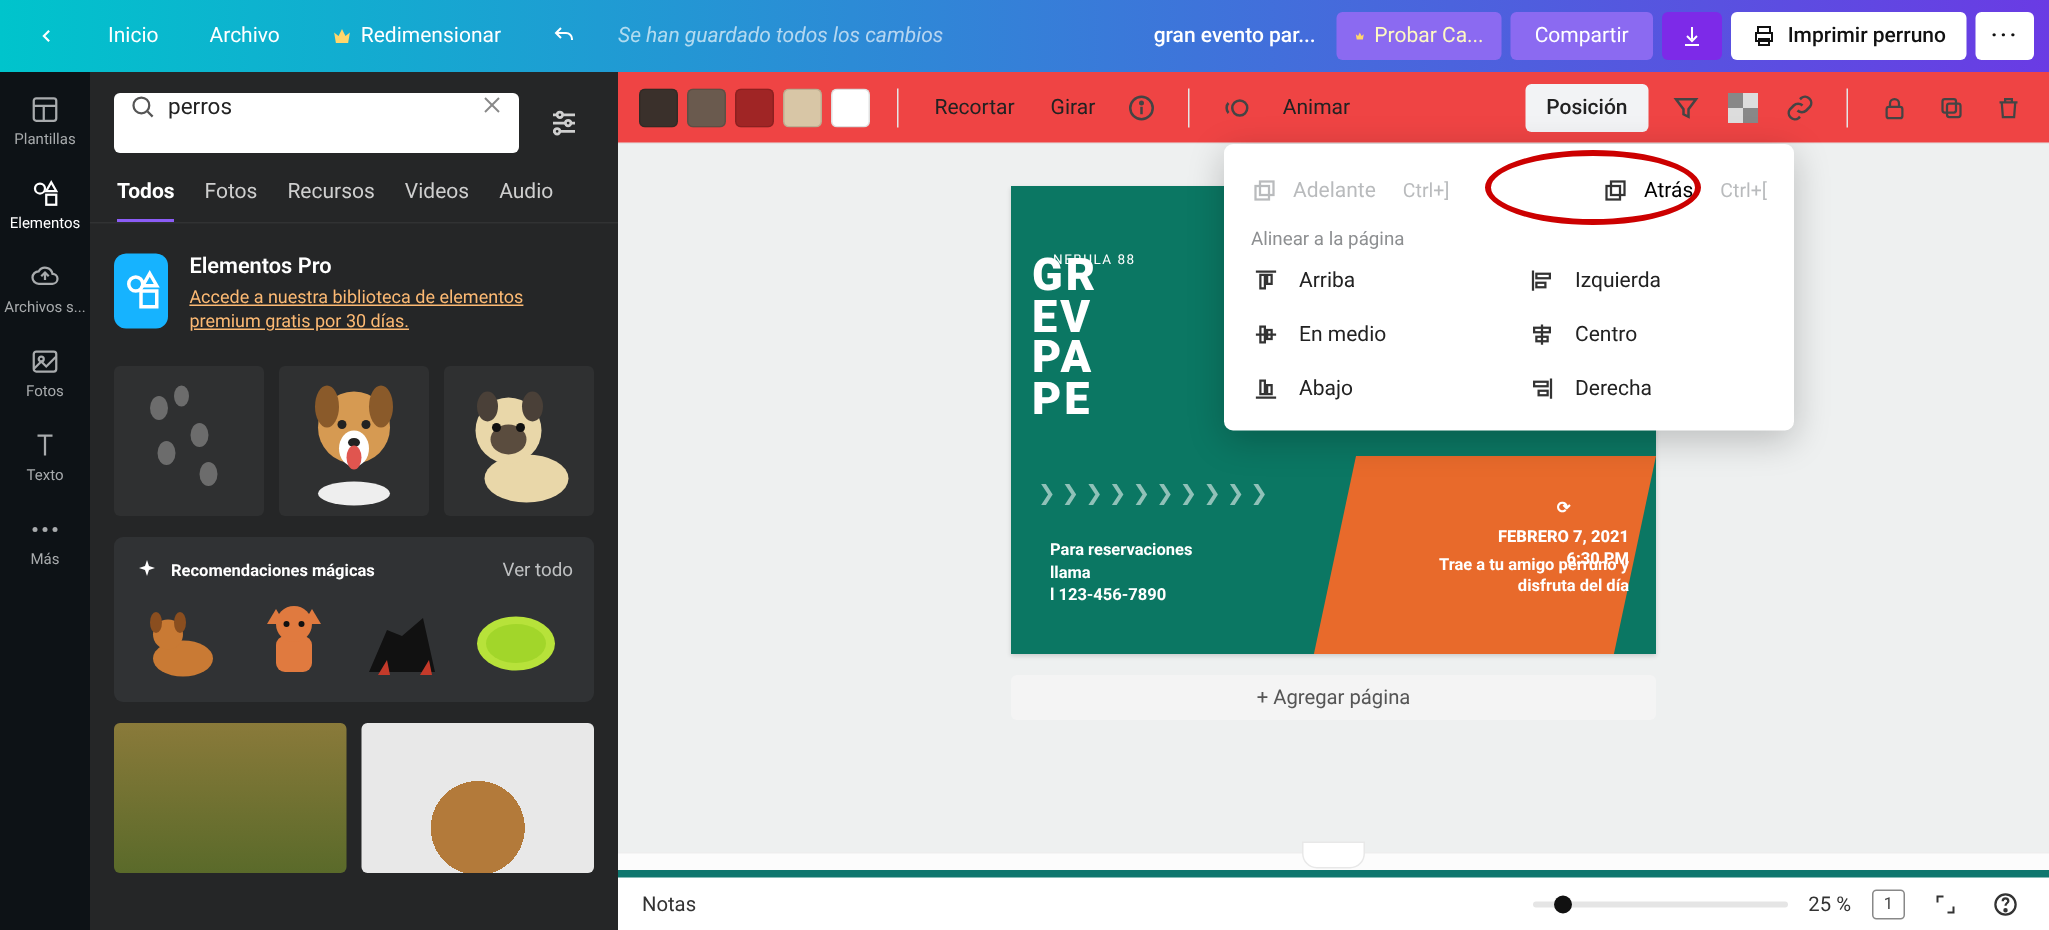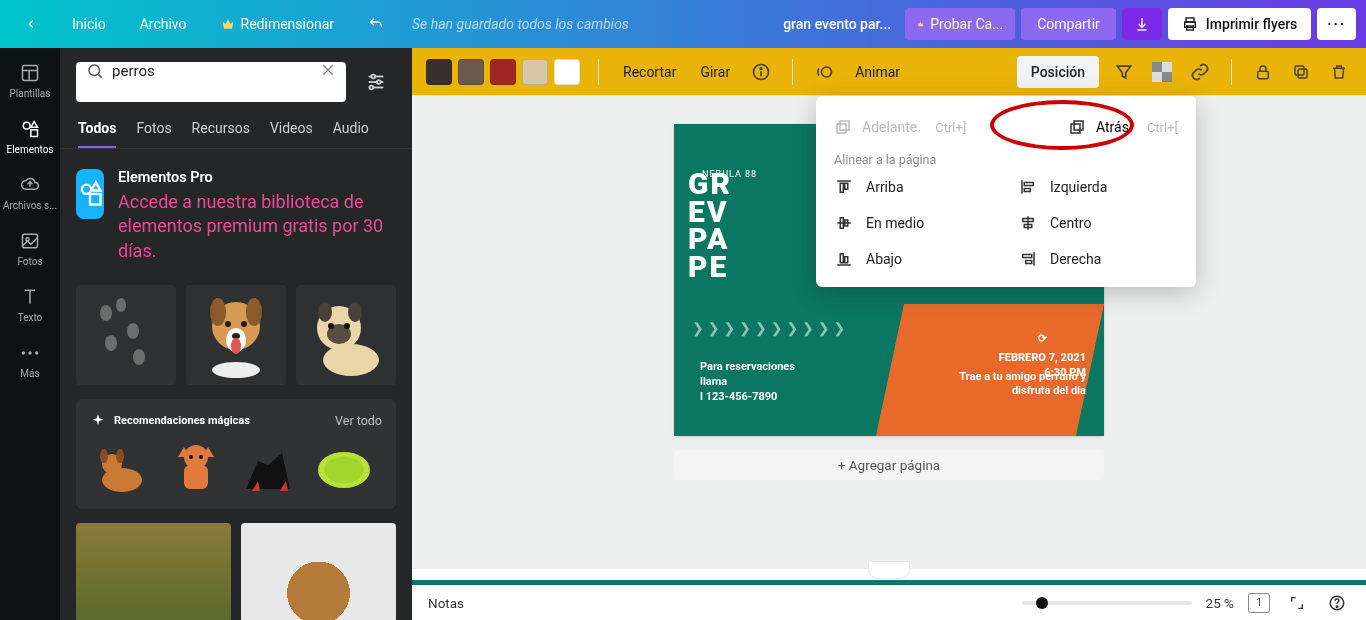--- a/index.html
+++ b/index.html
@@ -42,36 +42,36 @@
   .search-box input { flex:1; border:none; outline:none; font-size:15px; color:#222;}
   .search-clear { color:#888; cursor:pointer;}
   .search-opts { width:40px; height:40px; color:#cfcfcf; display:flex; align-items:center; justify-content:center; cursor:pointer;}
   .tabs { display:flex; gap:20px; padding:0 18px; border-bottom:1px solid rgba(255,255,255,.06);}
   .tab { color:#cfcfcf; font-size:14px; padding:8px 0 10px; cursor:pointer; }
   .tab.active { color:#fff; font-weight:700; border-bottom:2px solid #8b5cf6;}
   .panel-body { flex:1; overflow:auto; padding:16px;}
   .pro-card { display:flex; gap:14px; padding:4px 0 14px;}
   .pro-badge { width:50px; height:50px; border-radius:8px; background:#16b3ff; display:flex; align-items:center; justify-content:center; }
   .pro-title { color:#fff; font-size:14.5px; font-weight:600; margin-bottom:4px;}
-  .pro-sub { color:#ec4899; font-size:18px; line-height:1.35;}
+  .pro-sub { color:#fdba74; font-size:12px; line-height:1.35;text-decoration:underline;}
   .thumbs-row { display:flex; gap:10px; padding:8px 0 14px;}
   .thumb { flex:1; height:100px; background:#2f3031; border-radius:4px; display:flex; align-items:center; justify-content:center;}
   .magic { background:#303234; border-radius:6px; padding:14px 14px 10px; margin-bottom:14px;}
   .magic-head { display:flex; align-items:center; justify-content:space-between; margin-bottom:10px;}
   .magic-title { color:#fff; font-weight:700; font-size:11px; display:flex; align-items:center; gap:8px;}
   .magic-see { color:#bfc1c2; font-size:12.5px; cursor:pointer;}
   .magic-items { display:flex; gap:10px;}
   .mthumb { width:64px; height:60px; display:flex; align-items:center; justify-content:center;}
   .photo-row { display:flex; gap:10px;}
   .photo { flex:1; height:100px; border-radius:4px; background:#6a7a3e; }
   .panel-handle { position:absolute; right:-12px; top:50%; transform:translateY(-50%); width:16px; height:60px; background:#252627; border-radius:0 6px 6px 0; display:flex; align-items:center; justify-content:center; color:#aaa; cursor:pointer;}
 
   
   .canvas { flex:1; background:#eef0f0; position:relative; display:flex; flex-direction:column;}
-  .opts { height:48px; background:#eab308; border-bottom:1px solid #e5e5e5; display:flex; align-items:center; padding:0 14px; gap:12px; color:#222; font-size:14px;}
+  .opts { height:48px; background:#ef4444; border-bottom:1px solid #e5e5e5; display:flex; align-items:center; padding:0 14px; gap:12px; color:#222; font-size:14px;}
   .swatches { display:flex; gap:6px; }
   .sw { width:26px; height:26px; border-radius:4px; border:1px solid rgba(0,0,0,.12); cursor:pointer;}
   .vsep { width:1px; height:26px; background:#e5e5e5; margin:0 6px;}
   .obtn { padding:4px 6px; cursor:pointer; display:flex; align-items:center; gap:6px;}
   .obtn.pos { background:#f2f3f5; border-radius:4px; padding:8px 14px; font-weight:500;}
   .opts .grow { flex:1; }
   .icnbtn { width:26px; height:26px; display:flex; align-items:center; justify-content:center; color:#444; cursor:pointer;}
   .stage { flex:1; position:relative; overflow:auto; display:flex; flex-direction:column; align-items:center; gap:14px; padding:28px 0 10px;}
   .page { width:430px; height:312px; background:#0b7763; position:relative; box-shadow:0 1px 3px rgba(0,0,0,.15); overflow:hidden;}
   .page .brand { position:absolute; top:45px; left:28px; color:#fff; font-size:9px; letter-spacing:1px;}
@@ -151,21 +151,21 @@
         <polyline points="7 12 12 17 17 12"></polyline>
         <path d="M5 21h14"></path>
       </svg>
   </div>
   <div class="pill-white">
     <svg width="16" height="16" viewBox="0 0 24 24" fill="none" stroke="#111" stroke-width="2">
         <rect x="6" y="3" width="12" height="6"></rect>
         <rect x="4" y="9" width="16" height="8"></rect>
         <rect x="7" y="15" width="10" height="6"></rect>
       </svg>
-    <span>Imprimir flyers</span>
+    <span>Imprimir perruno</span>
   </div>
   <div class="pill-more">···</div>
 </div>
 
 <div class="main">
 
   <div class="rail">
     <div class="rail-item">
       <span class="ricon">
           <svg width="20" height="20" viewBox="0 0 24 24" fill="none" stroke="currentColor" stroke-width="1.8">

